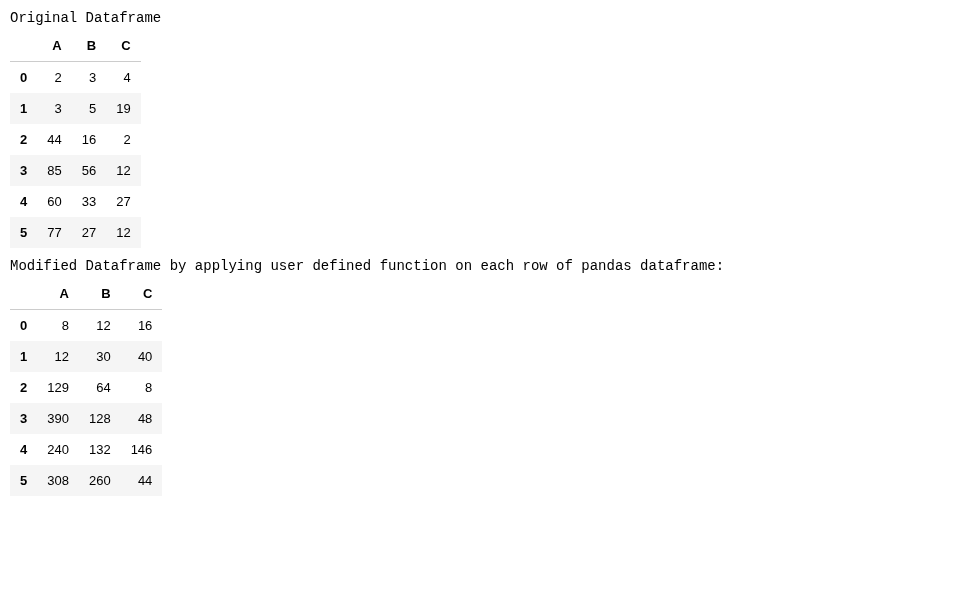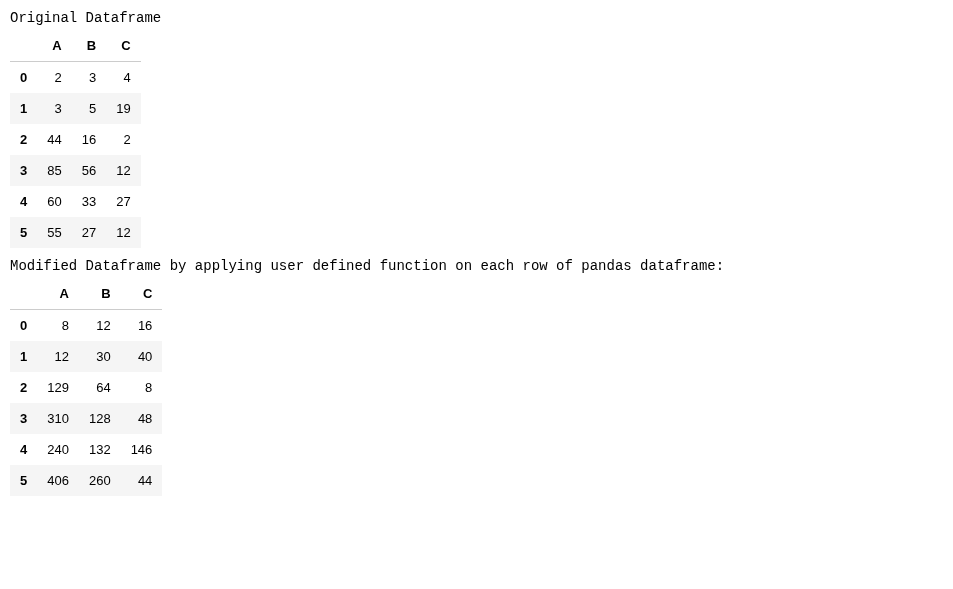--- a/index.html
+++ b/index.html
@@ -86,21 +86,21 @@
       <td>12</td>
     </tr>
     <tr>
       <th>4</th>
       <td>60</td>
       <td>33</td>
       <td>27</td>
     </tr>
     <tr>
       <th>5</th>
-      <td>55</td>
+      <td>77</td>
       <td>27</td>
       <td>12</td>
     </tr>
   </tbody>
 </table>
 
 <div class="output-text">Modified Dataframe by applying user defined function on each row of pandas dataframe:</div>
 
 <table class="dataframe">
   <thead>
@@ -125,30 +125,30 @@
       <td>40</td>
     </tr>
     <tr>
       <th>2</th>
       <td>129</td>
       <td>64</td>
       <td>8</td>
     </tr>
     <tr>
       <th>3</th>
-      <td>310</td>
+      <td>390</td>
       <td>128</td>
       <td>48</td>
     </tr>
     <tr>
       <th>4</th>
       <td>240</td>
       <td>132</td>
       <td>146</td>
     </tr>
     <tr>
       <th>5</th>
-      <td>406</td>
+      <td>308</td>
       <td>260</td>
       <td>44</td>
     </tr>
   </tbody>
 </table>
 
 </body></html>

